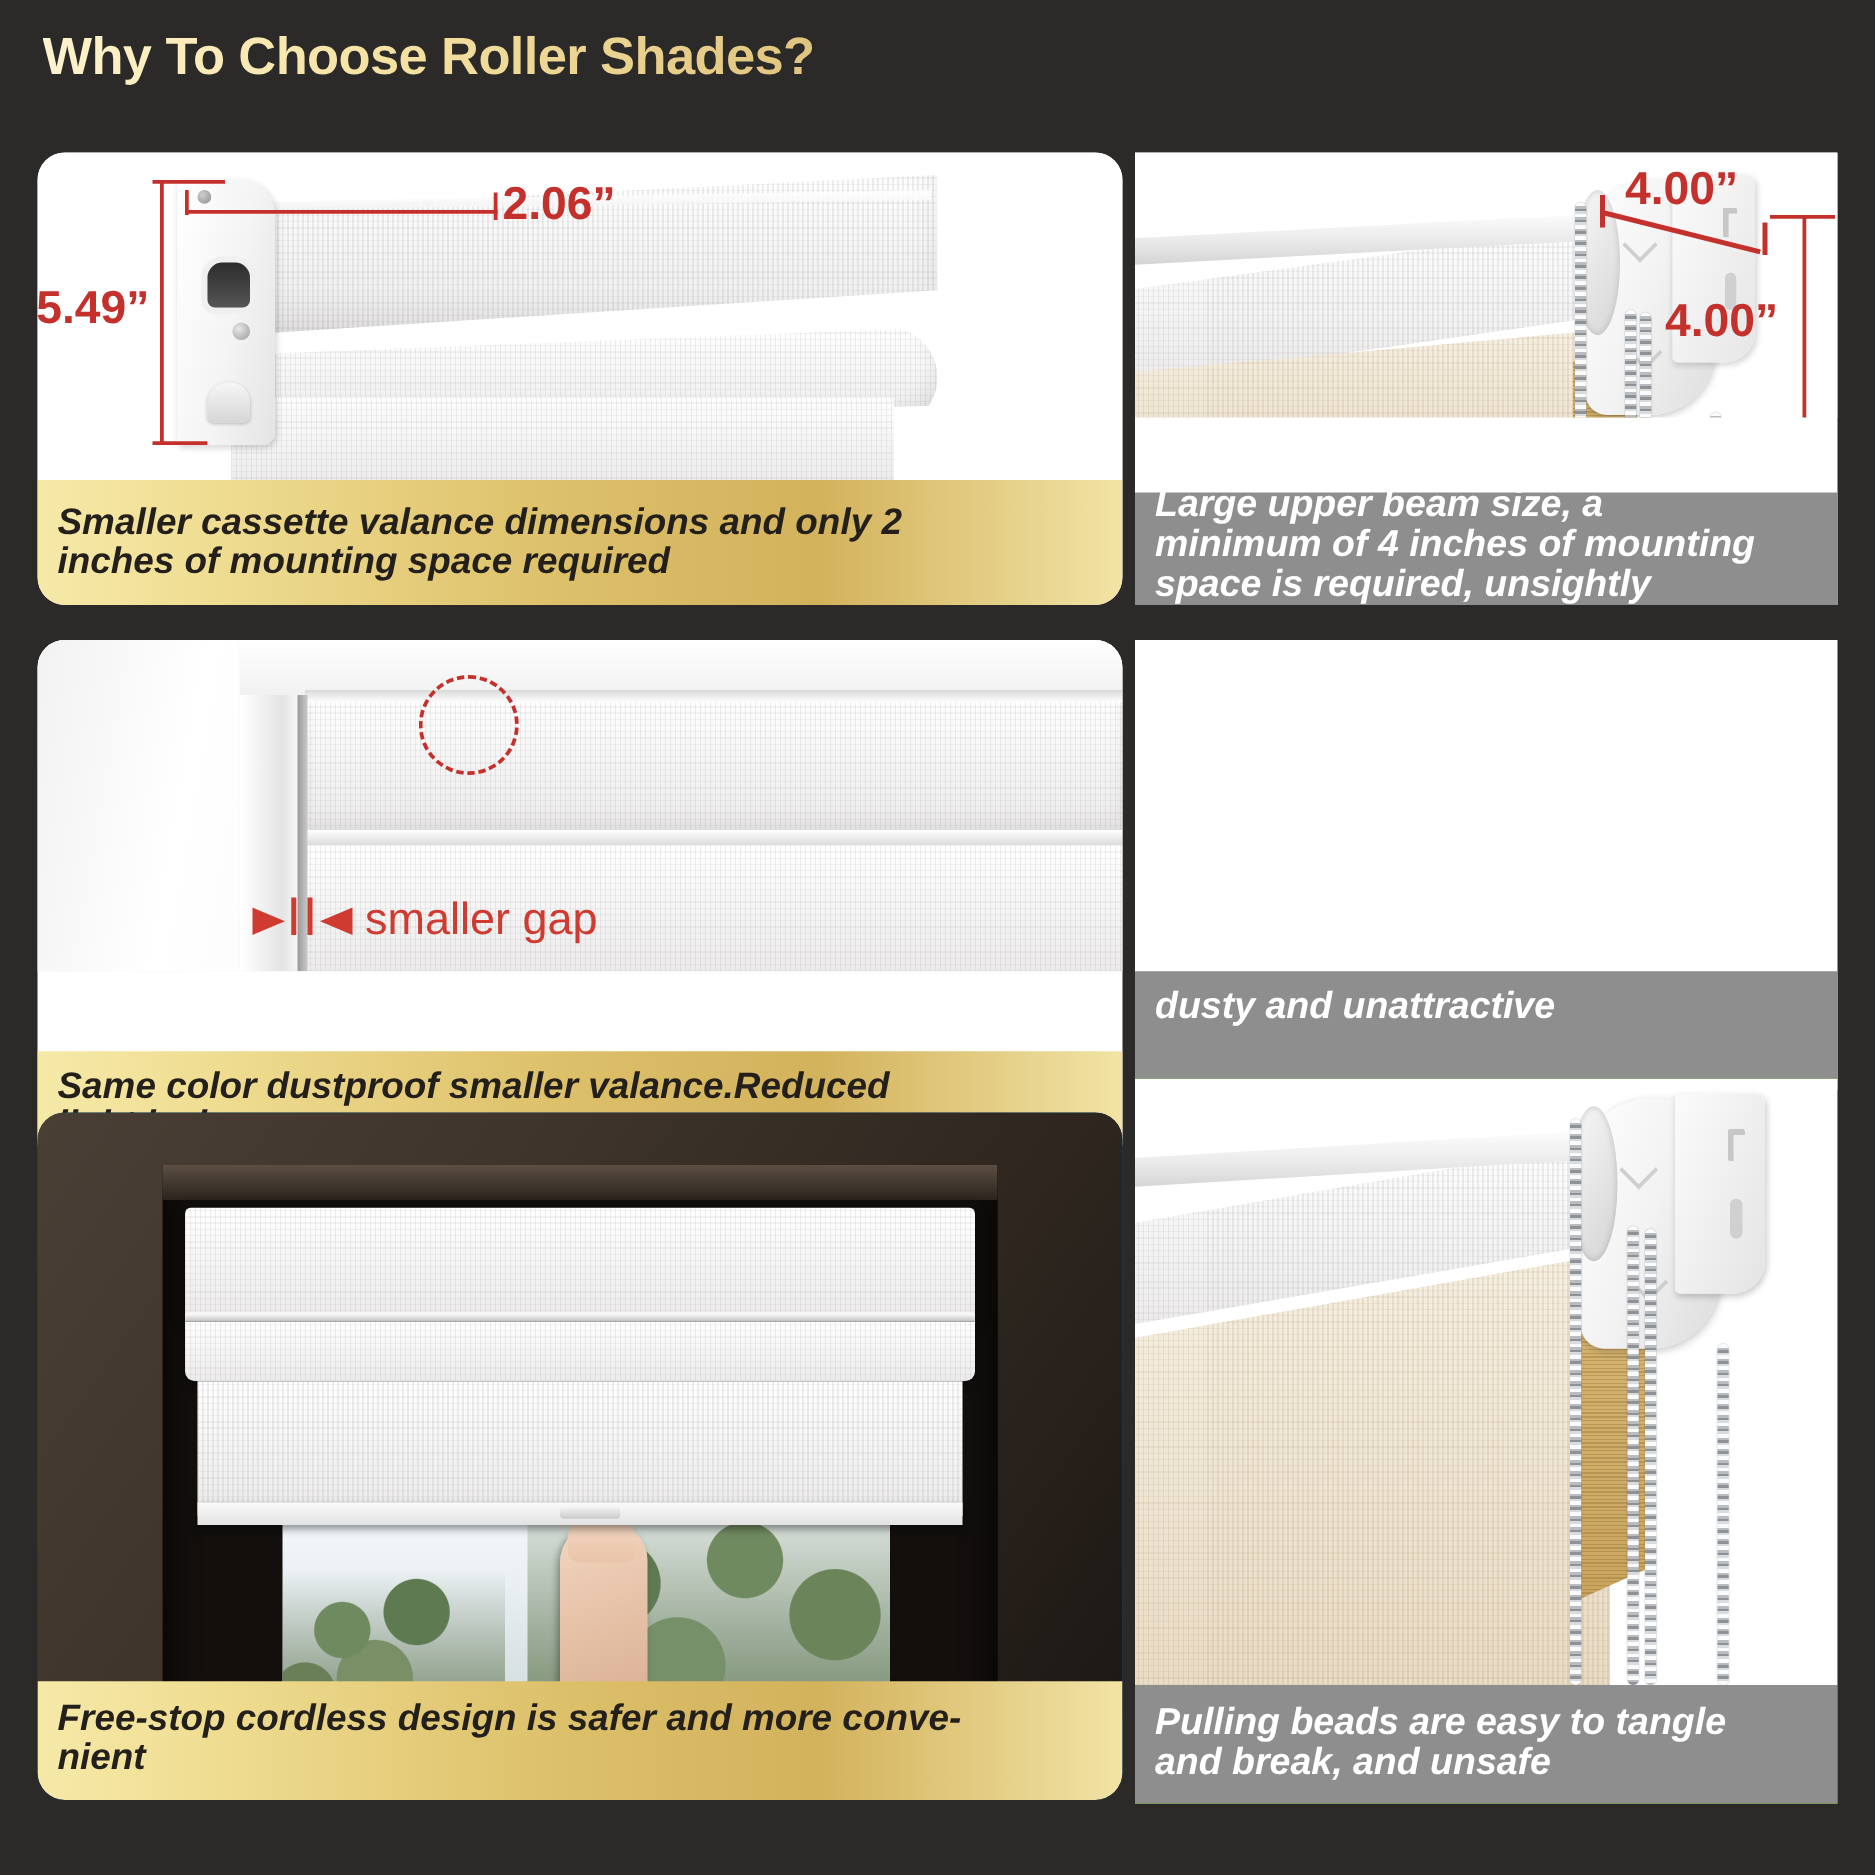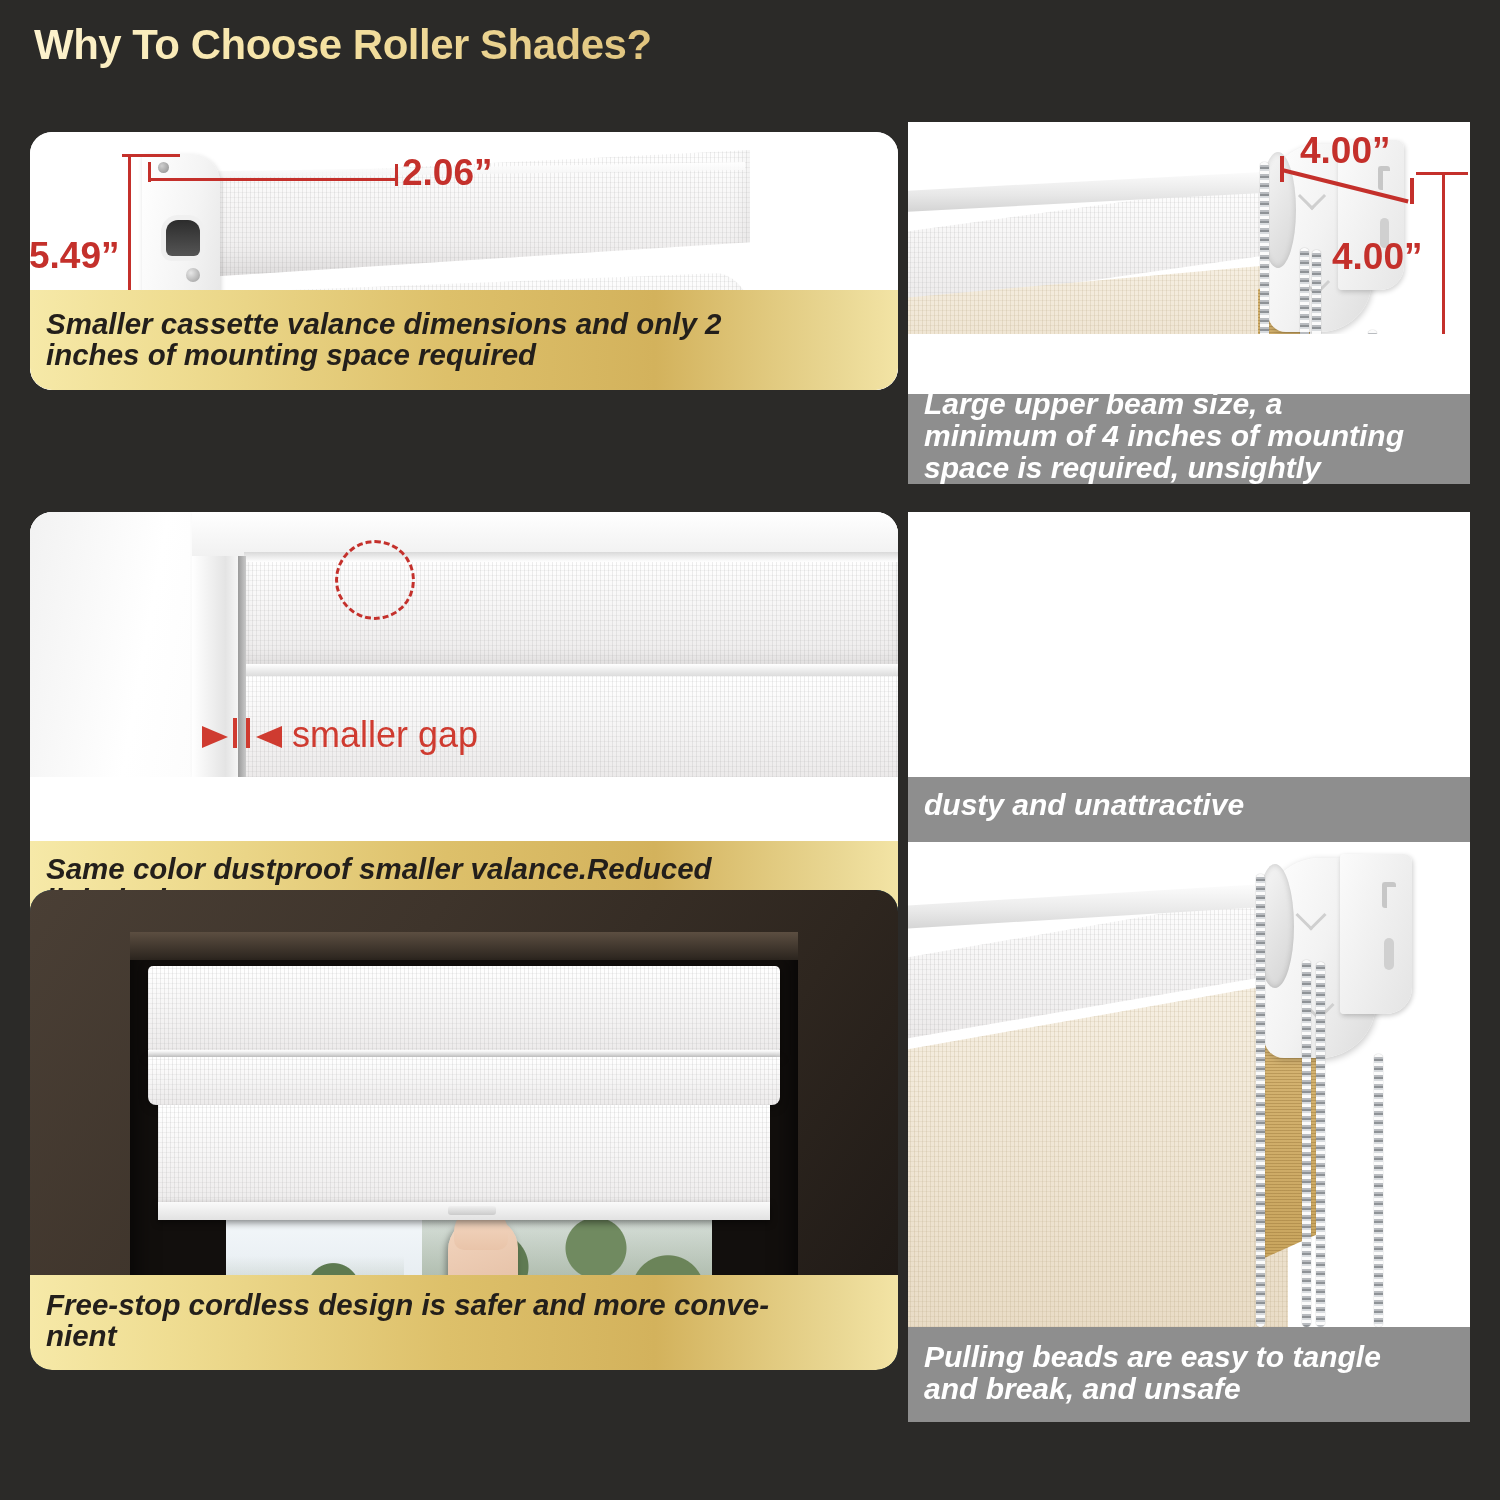--- a/index.html
+++ b/index.html
@@ -76,21 +76,21 @@
     background:repeating-linear-gradient(180deg,#fbfbfb 0 3px,#b9bcc0 3px 5px,#8e9296 5px 7px,#d9dcdf 7px 9px);
     border-radius:5px;
     box-shadow:0 0 1px rgba(0,0,0,.45);
   }
 </style>
 </head>
 <body>
 
 <div id="title">Why To Choose Roller Shades?</div>
 
-<div class="card good" style="left:30px; top:122px; width:868px; height:258px; background:#fff;margin-top:10px;">
+<div class="card good" style="left:30px; top:122px; width:868px; height:362px; background:#fff;">
 
   <div class="photo" style="height:262px; background:#ffffff;">
 
     <div class="wfab" style="position:absolute; left:160px; top:18px; width:560px; height:128px;
                 clip-path:polygon(0% 22%, 100% 0%, 100% 72%, 0% 100%);
                 box-shadow:inset 0 -14px 26px rgba(0,0,0,.07);"></div>
     <div style="position:absolute; left:170px; top:30px; width:545px; height:16px;
                 background:linear-gradient(180deg,#ffffff,#f3f3f3);
                 clip-path:polygon(0% 60%, 100% 0%, 100% 50%, 0% 100%); opacity:.9;"></div>
 
@@ -237,21 +237,21 @@
 </div>
 
 <div class="card bad" style="left:908px; top:512px; width:562px; height:360px; background:#fff;">
 
 
   <div class="cap bad" style="height:95px; flex-direction:column; align-items:flex-start; justify-content:flex-start; padding-top:12px;">
     <span>dusty and unattractive</span>
   </div>
 </div>
 
-<div class="card good" style="left:30px; top:890px; width:868px; height:480px; background:#0c4a6e;">
+<div class="card good" style="left:30px; top:890px; width:868px; height:550px; background:#0c4a6e;">
 
   <div class="photo" style="height:485px;
               background:linear-gradient(125deg,#4a3f35 0%,#3e342b 35%,#2e261f 70%,#1d1815 100%);">
 
     <div style="position:absolute; left:100px; top:42px; width:668px; height:443px;
                 background:#120f0d; box-shadow:inset 0 0 28px rgba(0,0,0,.85);"></div>
     <div style="position:absolute; left:100px; top:42px; width:668px; height:28px;
                 background:linear-gradient(180deg,#5c4e41,#2b241e);"></div>
 
     <div style="position:absolute; left:196px; top:322px; width:486px; height:163px;
@@ -294,21 +294,21 @@
     <div style="position:absolute; left:418px; top:316px; width:48px; height:9px;
                 background:linear-gradient(180deg,#f0f0f0,#cbcbcb); border-radius:3px;"></div>
   </div>
 
   <div class="cap good" style="height:95px; flex-direction:column; align-items:flex-start; justify-content:flex-start; padding-top:14px;">
     <span>Free-stop cordless design is safer and more conve-</span>
     <span>nient</span>
   </div>
 </div>
 
-<div class="card bad" style="left:908px; top:842px; width:562px; height:580px; background:#84cc16;">
+<div class="card bad" style="left:908px; top:863px; width:562px; height:580px; background:#84cc16;">
 
   <div class="photo" style="height:485px; background:#ffffff;">
 
     <div class="wfab" style="position:absolute; left:-10px; top:48px; width:400px; height:150px;
                 clip-path:polygon(0% 46%, 100% 0%, 100% 54%, 0% 100%);"></div>
     <div style="position:absolute; left:-10px; top:40px; width:400px; height:50px;
                 background:linear-gradient(180deg,#fefefe,#eaeaea 55%,#d2d2d2);
                 clip-path:polygon(0% 48%, 100% 0%, 100% 46%, 0% 94%);"></div>
 
     <div class="bfab" style="position:absolute; left:-10px; top:140px; width:390px; height:345px;

